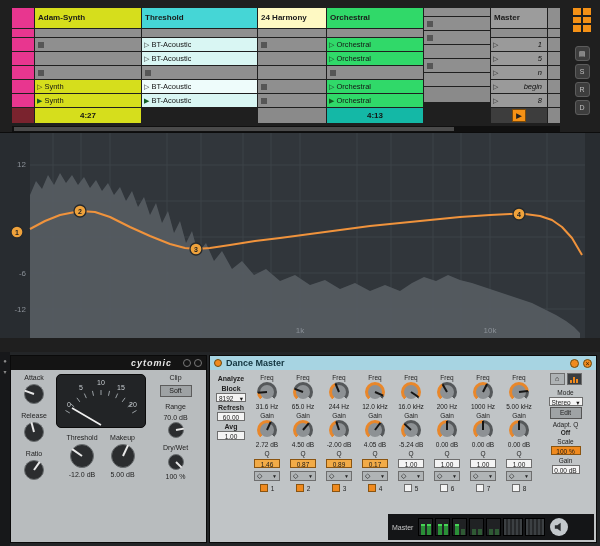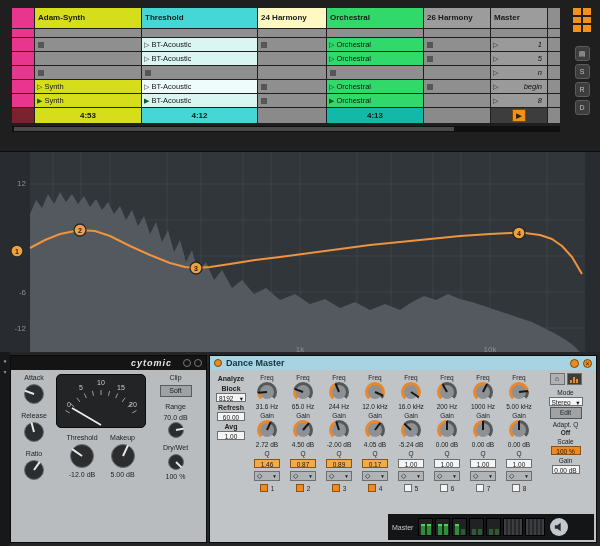--- a/index.html
+++ b/index.html
@@ -26,21 +26,21 @@
                text-align:center;border:1px solid #7c4a08;}
   #scrollstrip{position:absolute;left:12px;top:126px;width:548px;height:6px;background:#101010;}
   #scrollhandle{position:absolute;left:2px;top:1px;width:440px;height:4px;background:#4a4a4a;}
   #rail{position:absolute;left:566px;top:8px;width:32px;display:flex;flex-direction:column;align-items:center;}
   .rail-grid{width:18px;height:24px;display:grid;grid-template-columns:1fr 1fr;gap:2px;margin-bottom:14px;}
   .rail-grid span{background:#f59116;}
   .rail-btn{width:13px;height:13px;margin-bottom:3px;background:#3d3d3d;border:1px solid #5c5c5c;
             border-radius:3px;color:#c0c0c0;font-size:7px;line-height:13px;text-align:center;}
 
   
-  #spectrum{position:absolute;left:0;top:151px;width:600px;height:206px;background:#282c30;
+  #spectrum{position:absolute;left:0;top:132px;width:600px;height:206px;background:#282c30;
             border-top:1px solid #0c0c0c;box-sizing:border-box;}
   #spectrum svg{display:block;}
 
   
   #devices{position:absolute;left:0;top:352px;width:600px;height:194px;background:#232527;}
   #dev-strip{position:absolute;left:0;top:0;width:10px;height:194px;background:#17181a;
              display:flex;flex-direction:column;align-items:center;padding-top:6px;box-sizing:border-box;}
   .strip-ico{color:#8a8a8a;font-size:6px;margin-bottom:4px;}
 
   .device{position:absolute;top:3px;height:188px;background:#b8bcbe;border:1px solid #0a0a0a;box-sizing:border-box;}
@@ -163,21 +163,21 @@
             <span class="stop-sq"></span>
           </div>
           <div class="s-cell" style="background: rgb(214, 222, 28);">
             <span class="tri">▷</span>
             <span class="clip-label">Synth</span>
           </div>
           <div class="s-cell" style="background: rgb(214, 222, 28);">
             <span class="tri playing">▶</span>
             <span class="clip-label">Synth</span>
           </div>
-          <div class="s-status" style="background: rgb(214, 222, 28);">4:53</div>
+          <div class="s-status" style="background: rgb(214, 222, 28);">4:27</div>
         </div>
         <div class="s-col" style="width: 115px;">
           <div class="s-hdr" style="background: rgb(69, 214, 214);">Threshold</div>
           <div class="s-spacer" style="background: rgb(143, 143, 143);"></div>
           <div class="s-cell" style="background: rgb(217, 246, 243);">
             <span class="tri">▷</span>
             <span class="clip-label">BT-Acoustic</span>
           </div>
           <div class="s-cell" style="background: rgb(217, 246, 243);">
             <span class="tri">▷</span>
@@ -187,21 +187,20 @@
             <span class="stop-sq"></span>
           </div>
           <div class="s-cell" style="background: rgb(238, 252, 251);">
             <span class="tri">▷</span>
             <span class="clip-label">BT-Acoustic</span>
           </div>
           <div class="s-cell" style="background: rgb(217, 246, 243);">
             <span class="tri playing">▶</span>
             <span class="clip-label">BT-Acoustic</span>
           </div>
-          <div class="s-status" style="background: rgb(69, 214, 214);">4:12</div>
         </div>
         <div class="s-col" style="width: 68px;">
           <div class="s-hdr" style="background: #fef9c3;">24 Harmony</div>
           <div class="s-spacer" style="background: rgb(143, 143, 143);"></div>
           <div class="s-cell" style="background: rgb(143, 143, 143);">
             <span class="stop-sq"></span>
           </div>
           <div class="s-cell" style="background: rgb(143, 143, 143);"></div>
           <div class="s-cell" style="background: rgb(143, 143, 143);"></div>
           <div class="s-cell" style="background: rgb(143, 143, 143);">
@@ -230,21 +229,20 @@
             <span class="tri">▷</span>
             <span class="clip-label">Orchestral</span>
           </div>
           <div class="s-cell" style="background: rgb(48, 217, 105);">
             <span class="tri playing">▶</span>
             <span class="clip-label">Orchestral</span>
           </div>
           <div class="s-status" style="background: #14b8a6;">4:13</div>
         </div>
         <div class="s-col" style="width: 66px;">
-          <div class="s-hdr" style="background: rgb(156, 156, 156);">26 Harmony</div>
           <div class="s-spacer" style="background: rgb(143, 143, 143);"></div>
           <div class="s-cell" style="background: rgb(143, 143, 143);">
             <span class="stop-sq"></span>
           </div>
           <div class="s-cell" style="background: rgb(143, 143, 143);">
             <span class="stop-sq"></span>
           </div>
           <div class="s-cell" style="background: rgb(143, 143, 143);"></div>
           <div class="s-cell" style="background: rgb(143, 143, 143);">
             <span class="stop-sq"></span>

